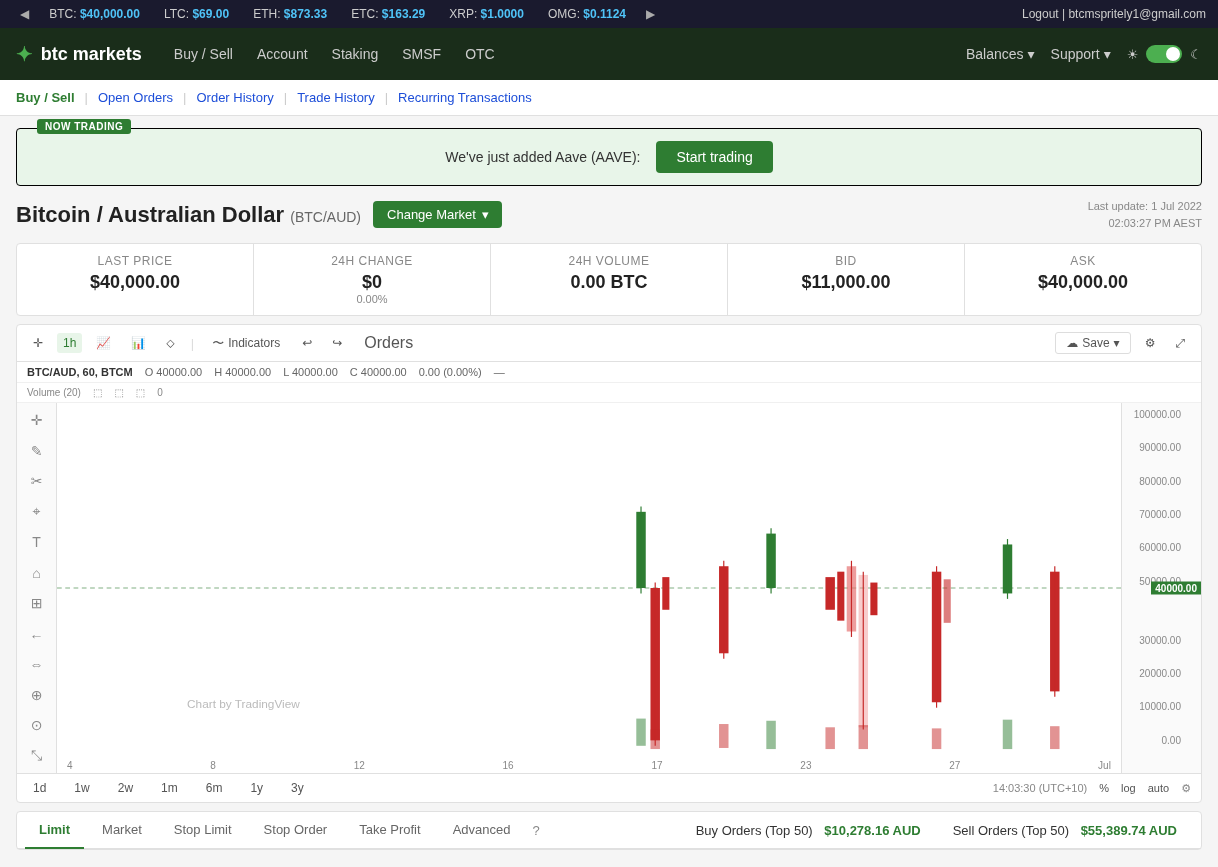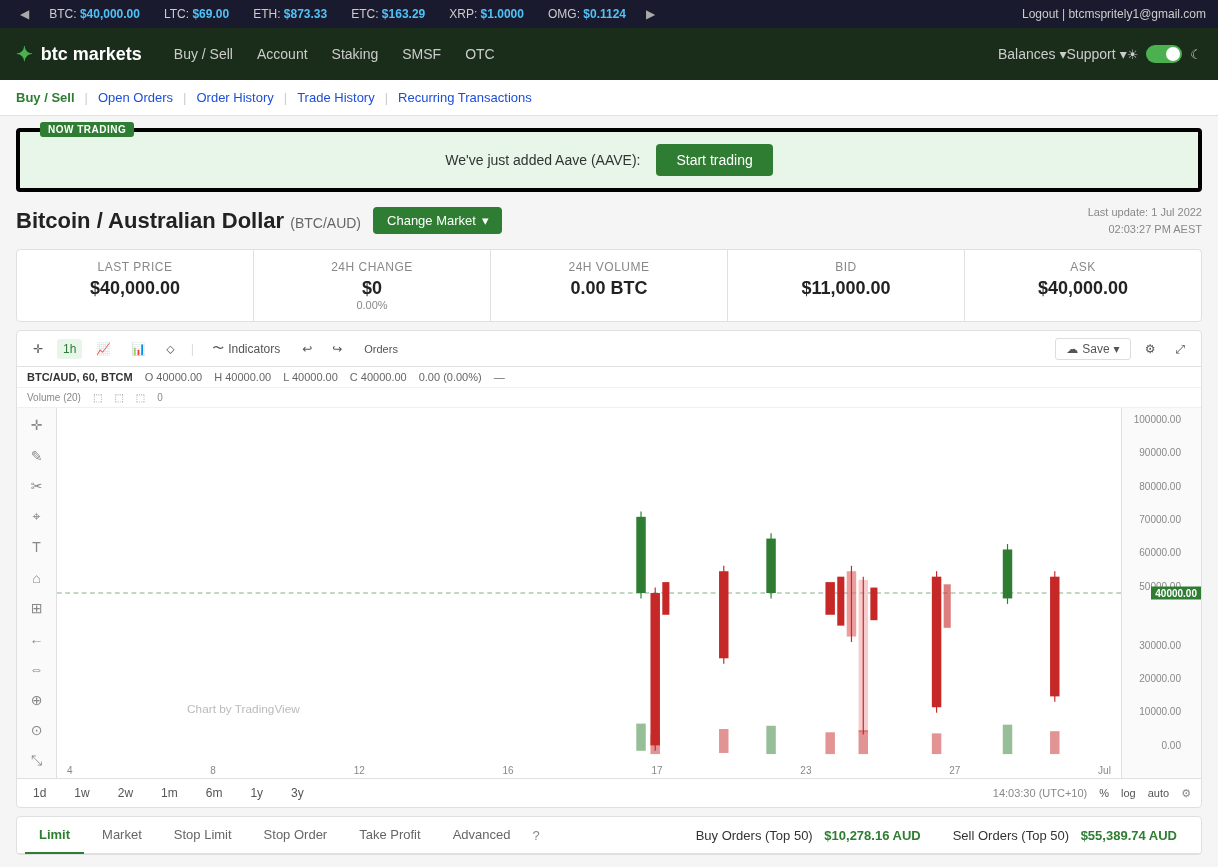--- a/index.html
+++ b/index.html
@@ -29,21 +29,21 @@
       align-items: center;
       padding: 0 16px;
       height: 52px;
       justify-content: space-between;
     }
     .nav-left { display: flex; align-items: center; gap: 32px; }
     .nav-logo { display: flex; align-items: center; gap: 8px; color: #fff; font-weight: 700; font-size: 18px; }
     .logo-icon { color: #4caf50; font-size: 20px; }
     .nav-links { display: flex; gap: 24px; }
     .nav-link { color: #ccc; text-decoration: none; font-size: 14px; cursor: pointer; padding: 4px 0; }
-    .nav-right { display: flex; align-items: center; }
+    .nav-right { display: flex; align-items: center; gap: 16px; }
     .nav-btn { color: #ccc; font-size: 14px; cursor: pointer; display: flex; align-items: center; gap: 4px; }
     .toggle-track { width: 36px; height: 18px; background: #4caf50; border-radius: 9px; position: relative; cursor: pointer; }
     .toggle-thumb { width: 14px; height: 14px; background: #fff; border-radius: 50%; position: absolute; top: 2px; left: 20px; }
     .theme-icons { display: flex; align-items: center; gap: 8px; color: #ccc; }
 
     
     .sub-nav {
       background: #fff;
       border-bottom: 1px solid #e0e0e0;
       padding: 0 16px;
@@ -55,21 +55,21 @@
     .sub-nav-link { color: #1d4ed8; text-decoration: none; font-size: 13px; padding: 0 10px; cursor: pointer; height: 36px; display: flex; align-items: center; }
     .sub-nav-link:first-child { padding-left: 0; color: #2e7d32; font-weight: 600; }
     .sub-nav-sep { color: #ccc; }
 
     
     .content { padding: 12px 16px; background: #f5f5f5; }
 
     
     .now-trading-wrap { margin-bottom: 12px; }
     .now-trading-banner {
-      border: 4px solid #000000;
+      border: 1px solid #000000;
       background: #e8f5e9;
       border-radius: 4px;
       padding: 12px 20px;
       display: flex;
       align-items: center;
       justify-content: center;
       gap: 16px;
       position: relative;
     }
     .now-trading-tag {
@@ -178,21 +178,21 @@
       cursor: pointer;
       color: #555;
       font-size: 12px;
       padding: 3px 8px;
     }
     .orders-btn {
       background: none;
       border: none;
       cursor: pointer;
       color: #555;
-      font-size: 11px;
+      font-size: 16px;
       padding: 3px 8px;
     }
     .save-btn {
       display: flex;
       align-items: center;
       gap: 4px;
       background: none;
       border: 1px solid #ddd;
       cursor: pointer;
       color: #555;

